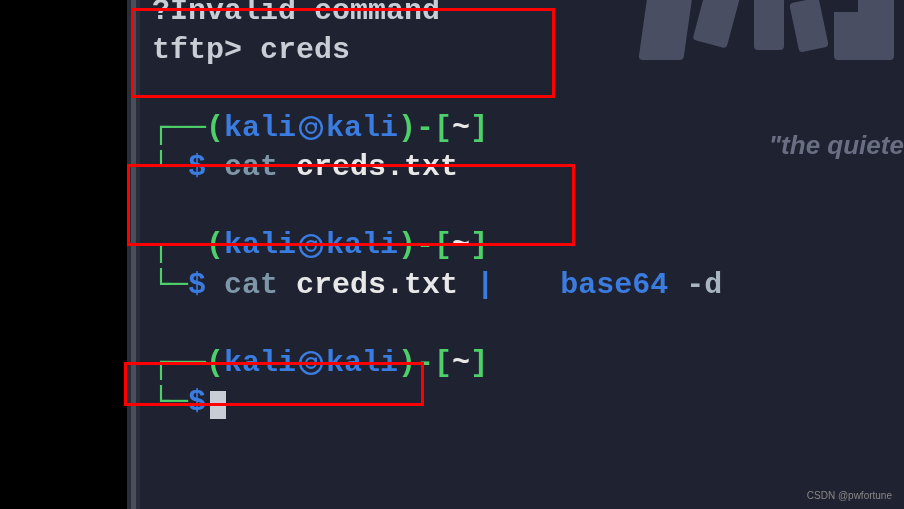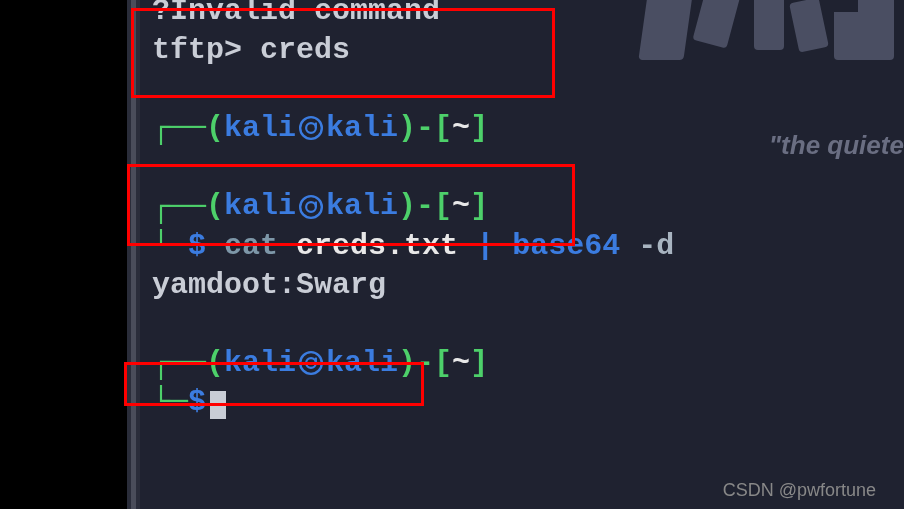--- a/index.html
+++ b/index.html
@@ -59,21 +59,21 @@
       color: #3b7ce0;
       vertical-align: middle;
     }
     .host { color: #3b7ce0; }
     .dash-bracket { color: #4dd06a; }
     .tilde { color: #e8e8e8; }
     .dollar { color: #3b7ce0; }
     .cmd { color: #7d97a8; }
     .arg-bold { color: #e8e8e8; font-weight: bold; }
     .pipe { color: #3b7ce0; font-weight: bold; }
-    .cmd2 { color: #3b7ce0; }
+    .cmd2 { color: #3b7ce0; margin-left: 48px; }
     .flag { color: #a8b4c0; }
     .output { color: #c9cdd6; }
     .cursor {
       display: inline-block;
       width: 16px;
       height: 28px;
       background: #c9cdd6;
       vertical-align: text-bottom;
       margin-left: 4px;
     }
@@ -99,25 +99,25 @@
       right: -10px;
       top: 130px;
       color: #6a6e82;
       font-family: sans-serif;
       font-size: 26px;
       font-style: italic;
       font-weight: bold;
     }
     .watermark {
       position: absolute;
-      right: 28px;
+      right: 12px;
       bottom: 8px;
       color: #888;
       font-family: sans-serif;
-      font-size: 18px;
+      font-size: 10px;
       font-weight: normal;
       text-align: right;
     }
     .left-strip {
       position: absolute;
       left: 0;
       top: 0;
       width: 127px;
       height: 100%;
       background: #000;
@@ -149,29 +149,29 @@
 <div class="content">
   <div class="line output">?Invalid command</div>
   <div class="line"><span class="output">tftp&gt; </span><span class="output">creds</span></div>
   <div class="line">&nbsp;</div>
 
   <div class="line"><span class="corner-top">┌──</span><span class="paren">(</span><span class="user">kali</span><span class="at-icon"><svg class="at-svg" viewBox="0 0 24 24">
           <circle cx="12" cy="12" r="10" fill="none" stroke="#3b7ce0" stroke-width="2.2"></circle>
           <circle cx="12" cy="12" r="4.5" fill="none" stroke="#3b7ce0" stroke-width="2"></circle>
           <path d="M16.5 12 L16.5 7" stroke="#3b7ce0" stroke-width="2" fill="none"></path>
         </svg></span><span class="host">kali</span><span class="paren">)</span><span class="dash-bracket">-</span><span class="dash-bracket">[</span><span class="tilde">~</span><span class="dash-bracket">]</span></div>
+  <div class="line"><span class="corner-bottom">└─</span><span class="dollar">$</span> <span class="cmd">cat</span> <span class="arg-bold">creds.txt</span></div>
   <div class="line">&nbsp;</div>
 
   <div class="line"><span class="corner-top">┌──</span><span class="paren">(</span><span class="user">kali</span><span class="at-icon"><svg class="at-svg" viewBox="0 0 24 24">
           <circle cx="12" cy="12" r="10" fill="none" stroke="#3b7ce0" stroke-width="2.2"></circle>
           <circle cx="12" cy="12" r="4.5" fill="none" stroke="#3b7ce0" stroke-width="2"></circle>
           <path d="M16.5 12 L16.5 7" stroke="#3b7ce0" stroke-width="2" fill="none"></path>
         </svg></span><span class="host">kali</span><span class="paren">)</span><span class="dash-bracket">-</span><span class="dash-bracket">[</span><span class="tilde">~</span><span class="dash-bracket">]</span></div>
   <div class="line"><span class="corner-bottom">└─</span><span class="dollar">$</span> <span class="cmd">cat</span> <span class="arg-bold">creds.txt</span> <span class="pipe">|</span> <span class="cmd2">base64</span> <span class="flag">-d</span></div>
-  <div class="line output">yamdoot:Swarg</div>
   <div class="line">&nbsp;</div>
 
   <div class="line"><span class="corner-top">┌──</span><span class="paren">(</span><span class="user">kali</span><span class="at-icon"><svg class="at-svg" viewBox="0 0 24 24">
           <circle cx="12" cy="12" r="10" fill="none" stroke="#3b7ce0" stroke-width="2.2"></circle>
           <circle cx="12" cy="12" r="4.5" fill="none" stroke="#3b7ce0" stroke-width="2"></circle>
           <path d="M16.5 12 L16.5 7" stroke="#3b7ce0" stroke-width="2" fill="none"></path>
         </svg></span><span class="host">kali</span><span class="paren">)</span><span class="dash-bracket">-</span><span class="dash-bracket">[</span><span class="tilde">~</span><span class="dash-bracket">]</span></div>
   <div class="line"><span class="corner-bottom">└─</span><span class="dollar">$</span><span class="cursor"></span></div>
 </div>
 

